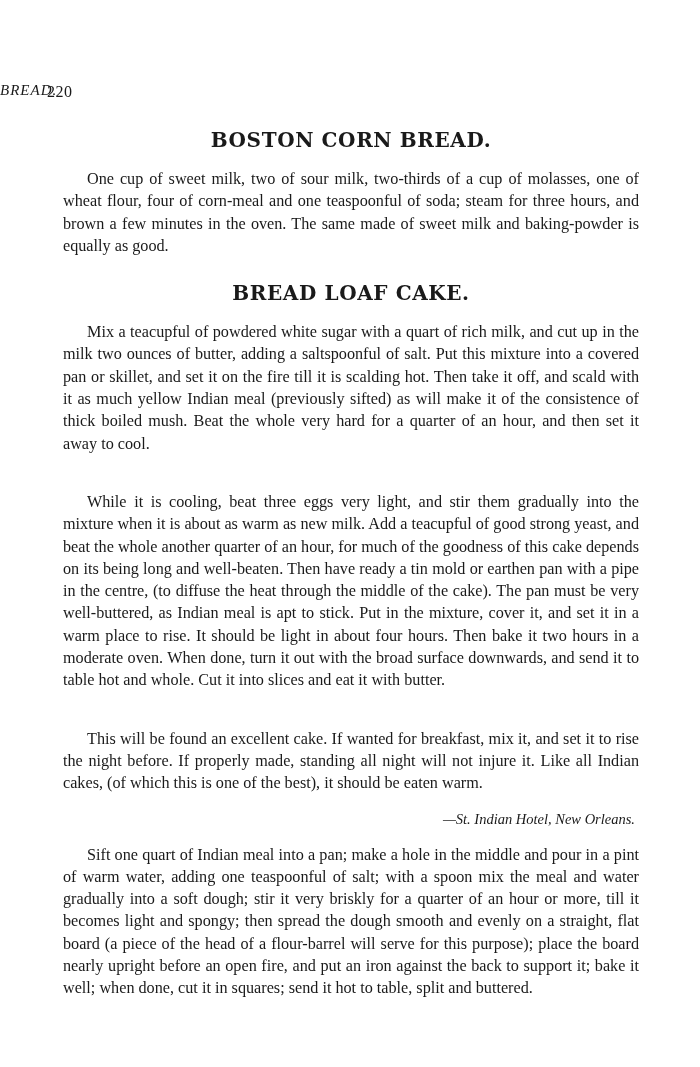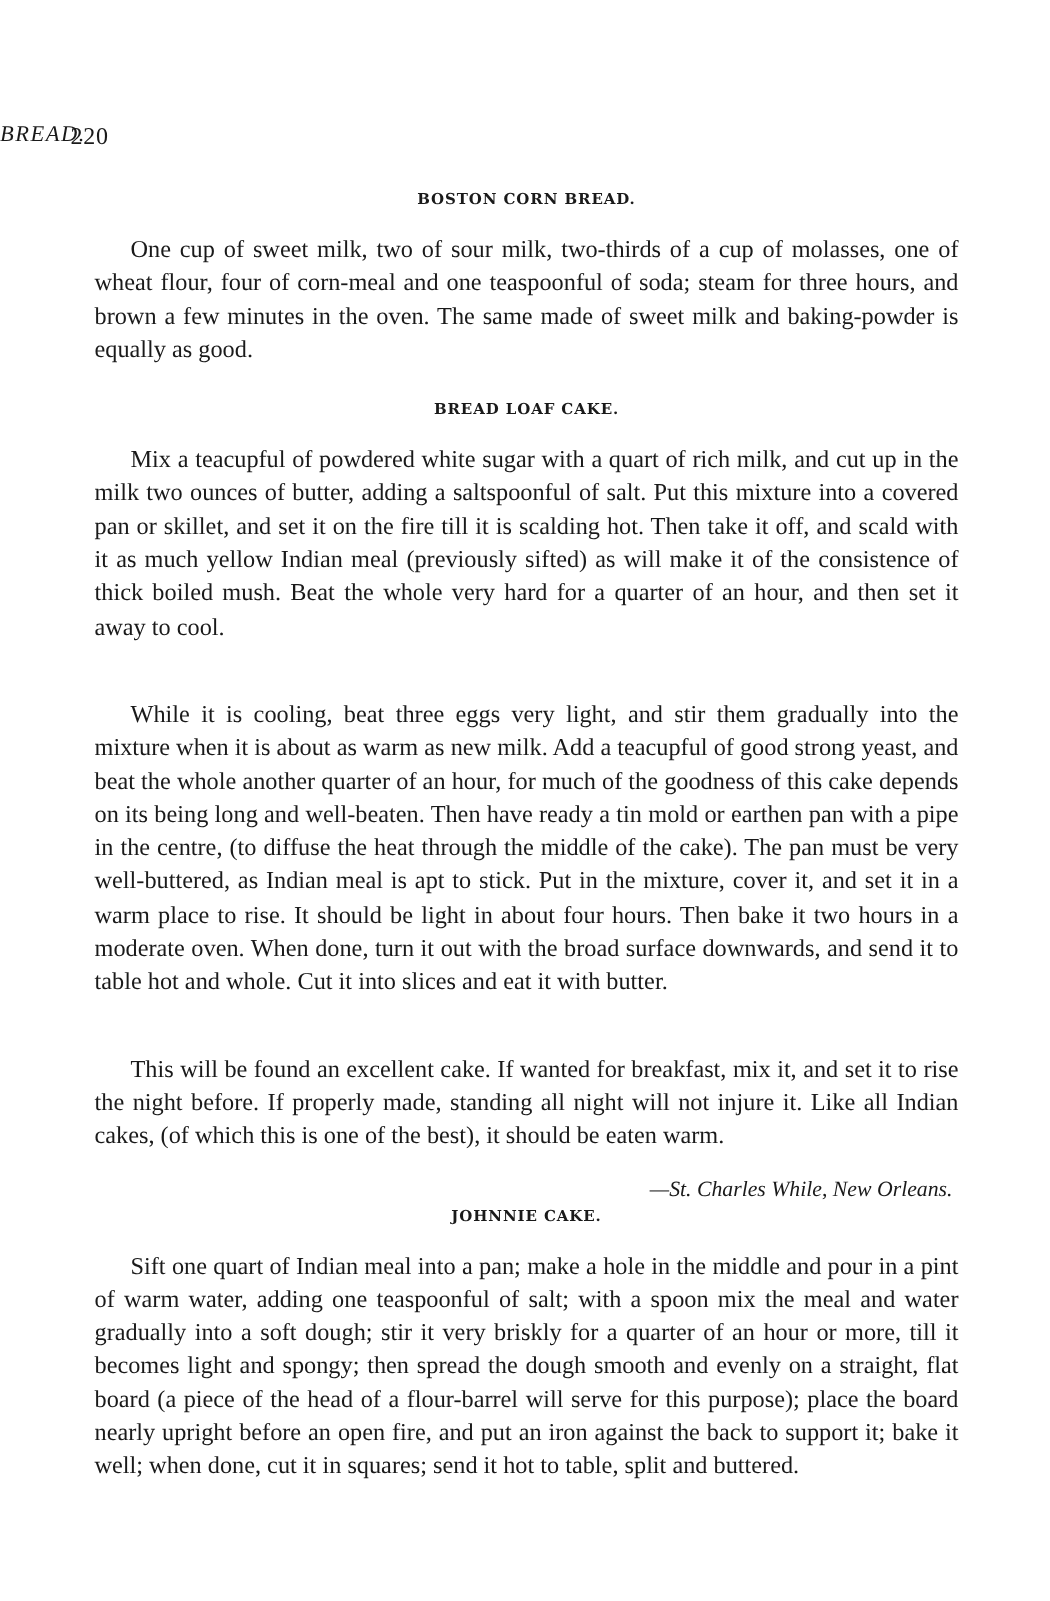--- a/index.html
+++ b/index.html
@@ -2,21 +2,21 @@
 <html><head>
 <meta charset="utf-8">
 <style>
   html, body { margin: 0; padding: 0; background: #ffffff; }
   body { width: 700px; height: 1067px; position: relative; overflow: hidden;
          font-family: "Liberation Serif", "DejaVu Serif", serif; color: #1a1a1a; }
   .page-number { position: absolute; left: 47px; top: 83px; font-size: 16px; letter-spacing: 0.5px; }
   .running-head { position: absolute; left: 0; width: 700px; top: 82px; text-align: left;
                   font-style: italic; font-size: 15px; letter-spacing: 1px; }
   .content { position: absolute; left: 47px; top: 128px; width: 608px; }
-  .recipe-title { text-align: center; font-weight: bold; font-size: 10px; letter-spacing: 0.6px;
+  .recipe-title { text-align: center; font-weight: bold; font-size: 20px; letter-spacing: 0.6px;
                   margin: 0 0 2px 0; font-family: "DejaVu Serif", "Liberation Serif", serif; }
   .para { margin: 16px; font-size: 16.2px; line-height: 22.3px; text-align: justify; text-indent: 24px; }
   .attribution { text-align: right; font-style: italic; font-size: 14.5px; margin: 5px 20px 4px 0; }
   .gap-1 { height: 8px; }
   .gap-2 { height: 4px; }
 </style>
 </head>
 <body>
 
 <div class="page-number">220</div>
@@ -30,20 +30,19 @@
 
   <div class="gap-1"></div>
 
   <section>
     <h2 class="recipe-title">BREAD LOAF CAKE.</h2>
     <p class="para">Mix a teacupful of powdered white sugar with a quart of rich milk, and cut up in the milk two ounces of butter, adding a saltspoonful of salt. Put this mixture into a covered pan or skillet, and set it on the fire till it is scalding hot. Then take it off, and scald with it as much yellow Indian meal (previously sifted) as will make it of the consistence of thick boiled mush. Beat the whole very hard for a quarter of an hour, and then set it away to cool.</p>
     <div class="gap-2"></div>
     <p class="para">While it is cooling, beat three eggs very light, and stir them gradually into the mixture when it is about as warm as new milk. Add a teacupful of good strong yeast, and beat the whole another quarter of an hour, for much of the goodness of this cake depends on its being long and well-beaten. Then have ready a tin mold or earthen pan with a pipe in the centre, (to diffuse the heat through the middle of the cake). The pan must be very well-buttered, as Indian meal is apt to stick. Put in the mixture, cover it, and set it in a warm place to rise. It should be light in about four hours. Then bake it two hours in a moderate oven. When done, turn it out with the broad surface downwards, and send it to table hot and whole. Cut it into slices and eat it with butter.</p>
     <div class="gap-2"></div>
     <p class="para">This will be found an excellent cake. If wanted for breakfast, mix it, and set it to rise the night before. If properly made, standing all night will not injure it. Like all Indian cakes, (of which this is one of the best), it should be eaten warm.</p>
-    <div class="attribution">—St. Charles While, New Orleans.</div>
+    <div class="attribution">—St. Indian Hotel, New Orleans.</div>
   </section>
 
   <section>
-    <h2 class="recipe-title">JOHNNIE CAKE.</h2>
     <p class="para">Sift one quart of Indian meal into a pan; make a hole in the middle and pour in a pint of warm water, adding one teaspoonful of salt; with a spoon mix the meal and water gradually into a soft dough; stir it very briskly for a quarter of an hour or more, till it becomes light and spongy; then spread the dough smooth and evenly on a straight, flat board (a piece of the head of a flour-barrel will serve for this purpose); place the board nearly upright before an open fire, and put an iron against the back to support it; bake it well; when done, cut it in squares; send it hot to table, split and buttered.</p>
   </section>
 </div>
 
 </body></html>

